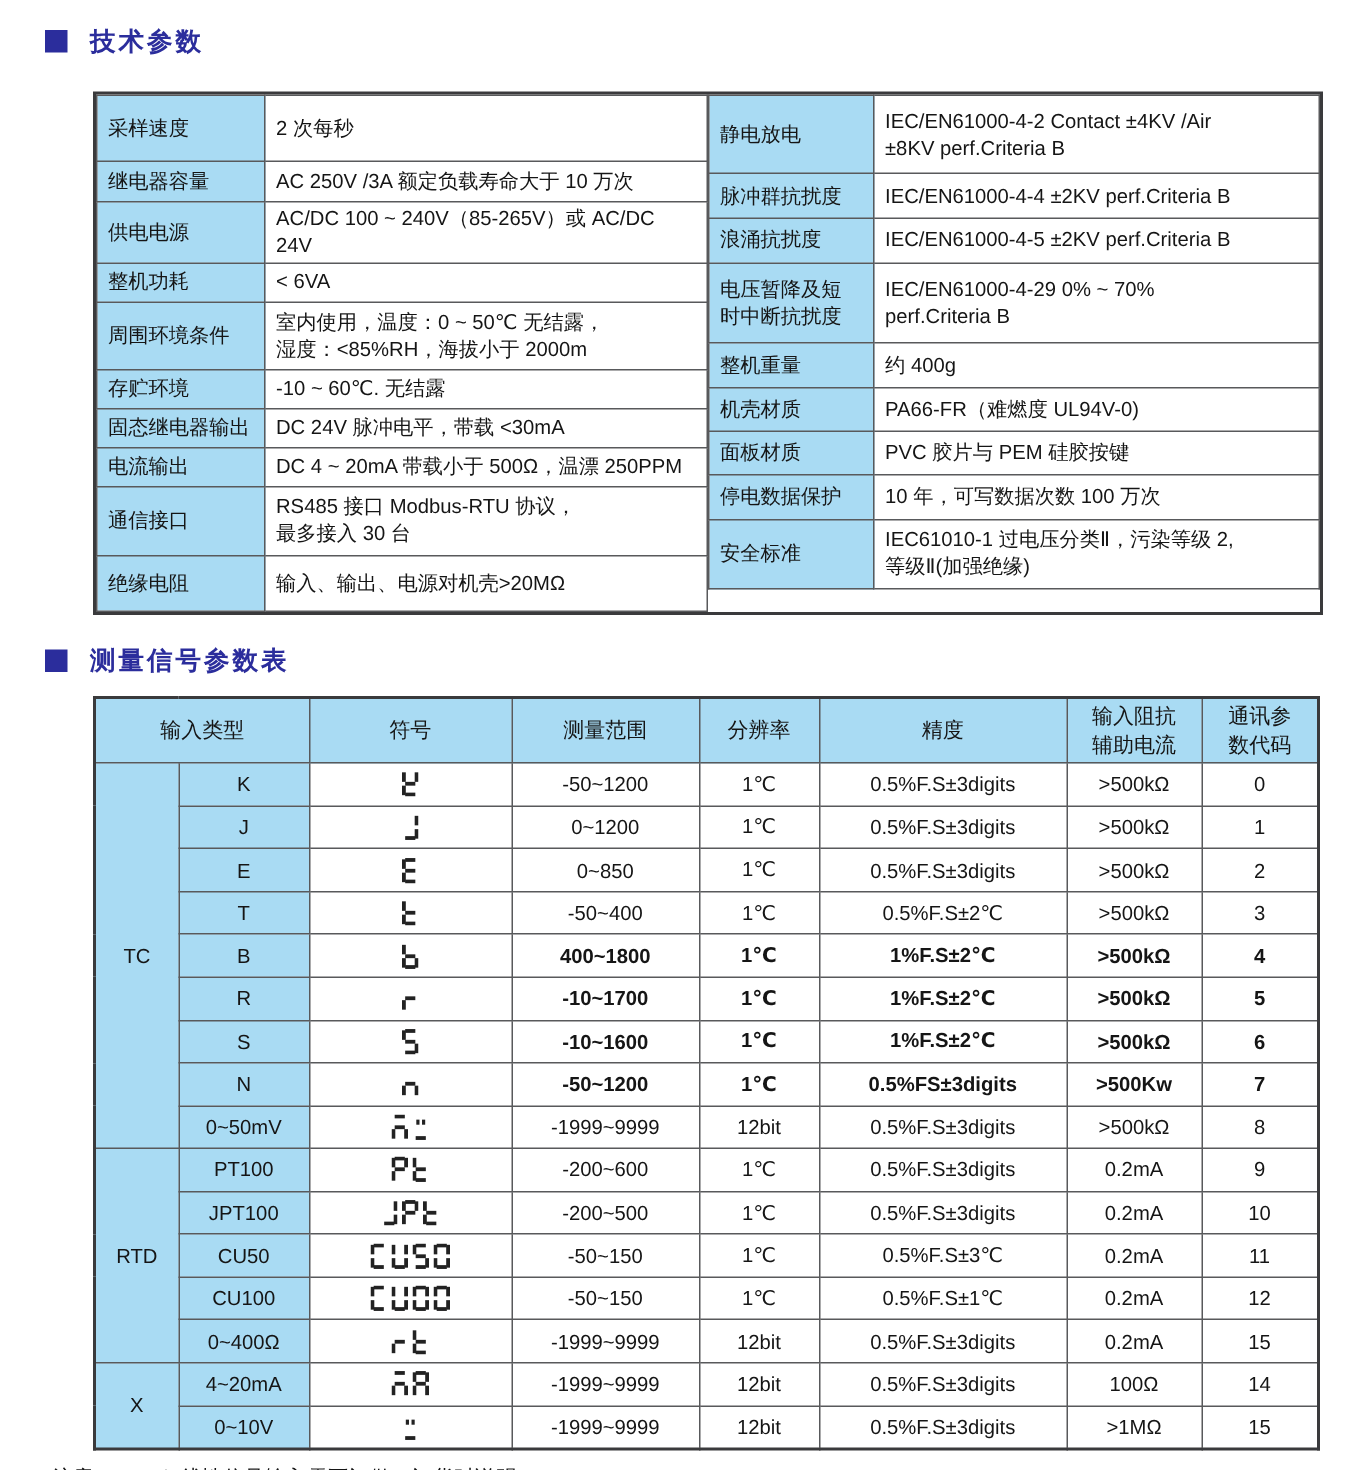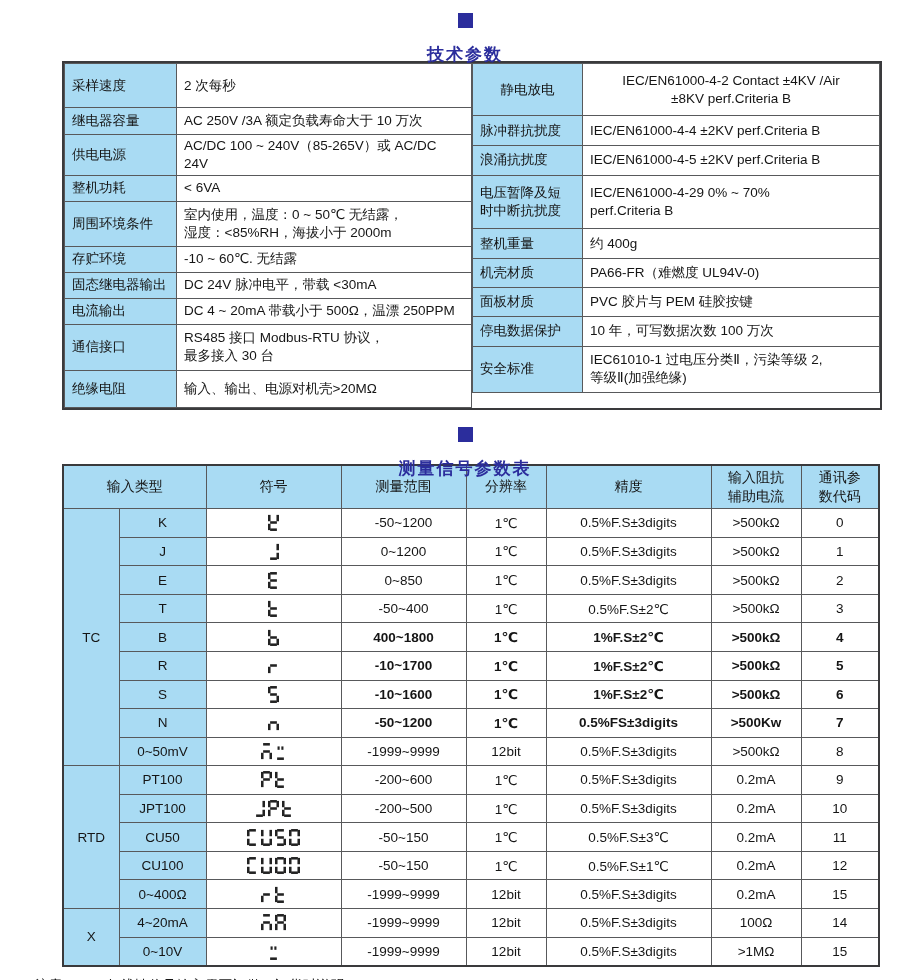--- a/index.html
+++ b/index.html
@@ -1,19 +1,19 @@
 <!DOCTYPE html>
 <html><head>
 <meta charset="utf-8">
 <style>
   html,body{margin:0;padding:0;background:#ffffff;}
   body{width:900px;height:980px;font-family:"Liberation Sans","DejaVu Sans",sans-serif;color:#151515;}
   .page{position:relative;width:900px;height:980px;overflow:hidden;}
 
-  .sec-head{display:flex;align-items:center;gap:15px;margin:0 0 0 30px;padding-top:13px;height:28px;flex-direction:column;}
+  .sec-head{display:flex;align-items:center;gap:15px;margin:0 0 0 30px;padding-top:13px;height:28px;}
   .bullet{width:15px;height:15px;background:#2b2d9c;flex:0 0 auto;}
   .sec-head h2{margin:0;font-size:17px;font-weight:bold;color:#2b2d9c;letter-spacing:2px;}
 
   table{border-collapse:collapse;table-layout:fixed;}
   td,th{border:1px solid #58595b;box-sizing:border-box;}
 
   
   .spec-wrap{margin:20px 0 0 62px;width:816px;display:flex;border:2px solid #3a3a3c;}
   .spec{height:330px;}
   .spec td{font-size:13.5px;line-height:1.32;padding:2px 7px;white-space:pre-line;vertical-align:middle;}
@@ -91,21 +91,21 @@
             <td>输入、输出、电源对机壳&gt;20MΩ</td>
           </tr>
         </tbody>
       </table>
     <table class="spec" id="spec-right">
         <colgroup>
           <col style="width: 110px;">
           <col>
         </colgroup>
         <tbody>
-          <tr style="height: 46px; text-align: center;">
+          <tr style="height: 46px;">
             <td class="lbl">静电放电</td>
             <td>IEC/EN61000-4-2   Contact ±4KV /Air
 ±8KV perf.Criteria B</td>
           </tr>
           <tr style="height: 26px;">
             <td class="lbl">脉冲群抗扰度</td>
             <td>IEC/EN61000-4-4  ±2KV  perf.Criteria B</td>
           </tr>
           <tr style="height: 26px;">
             <td class="lbl">浪涌抗扰度</td>

